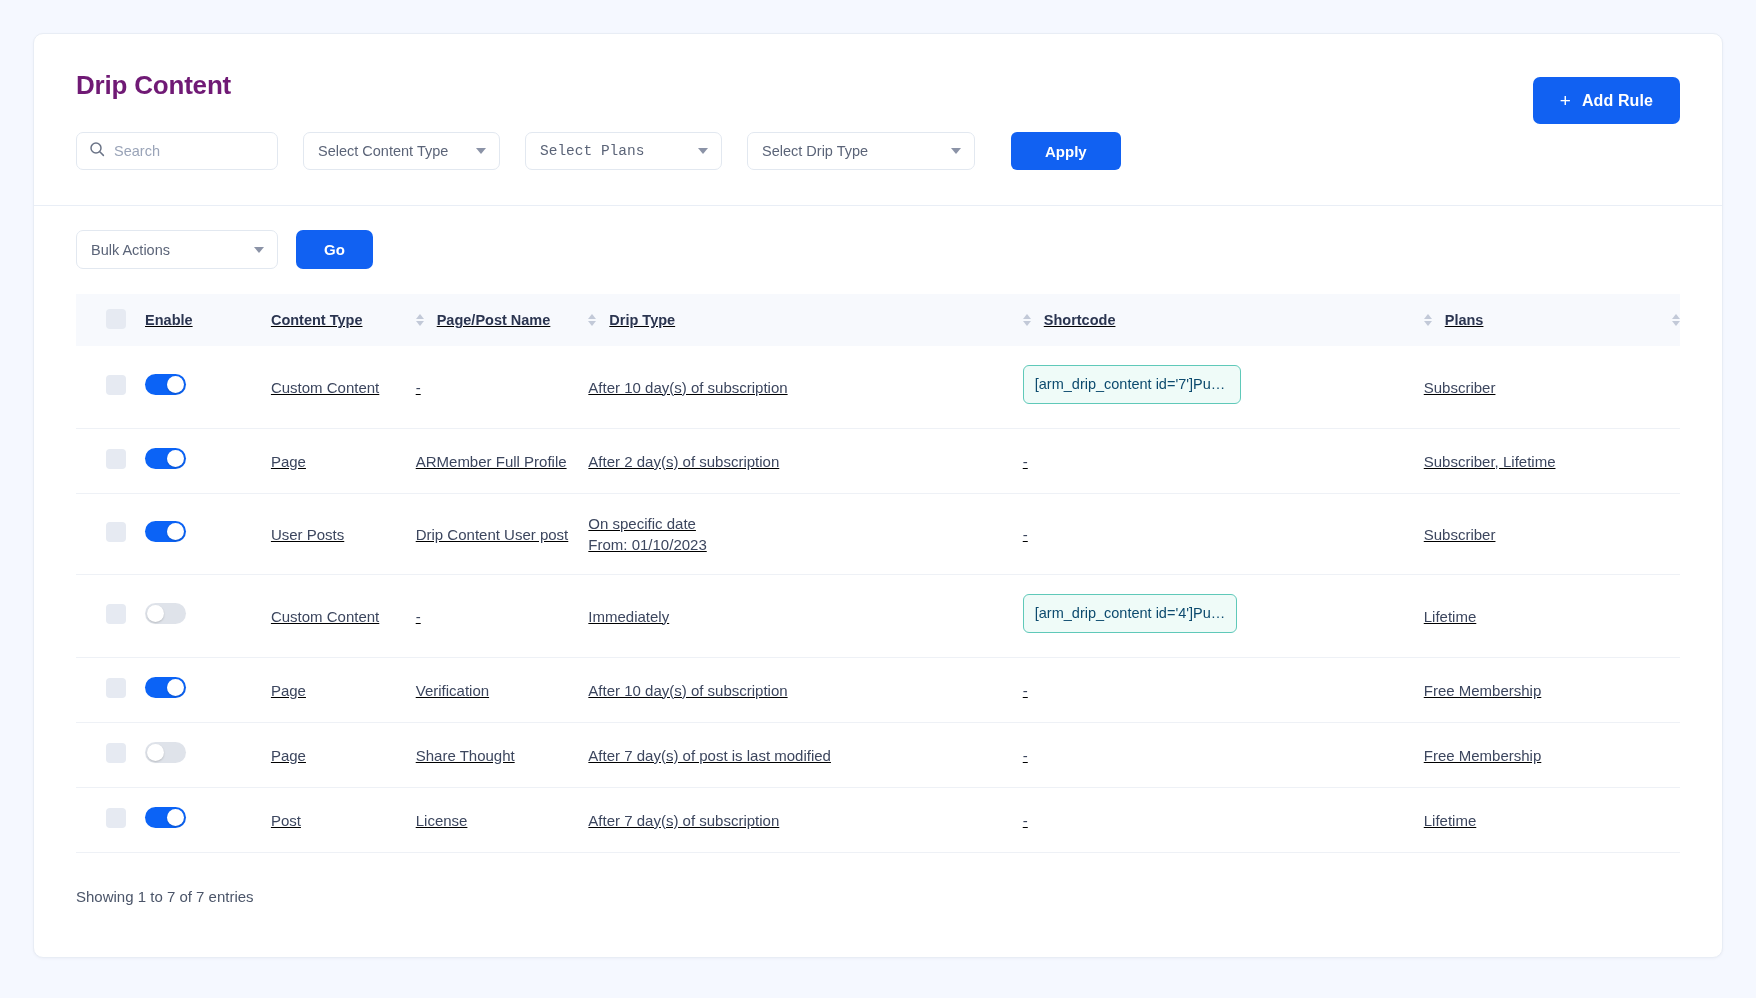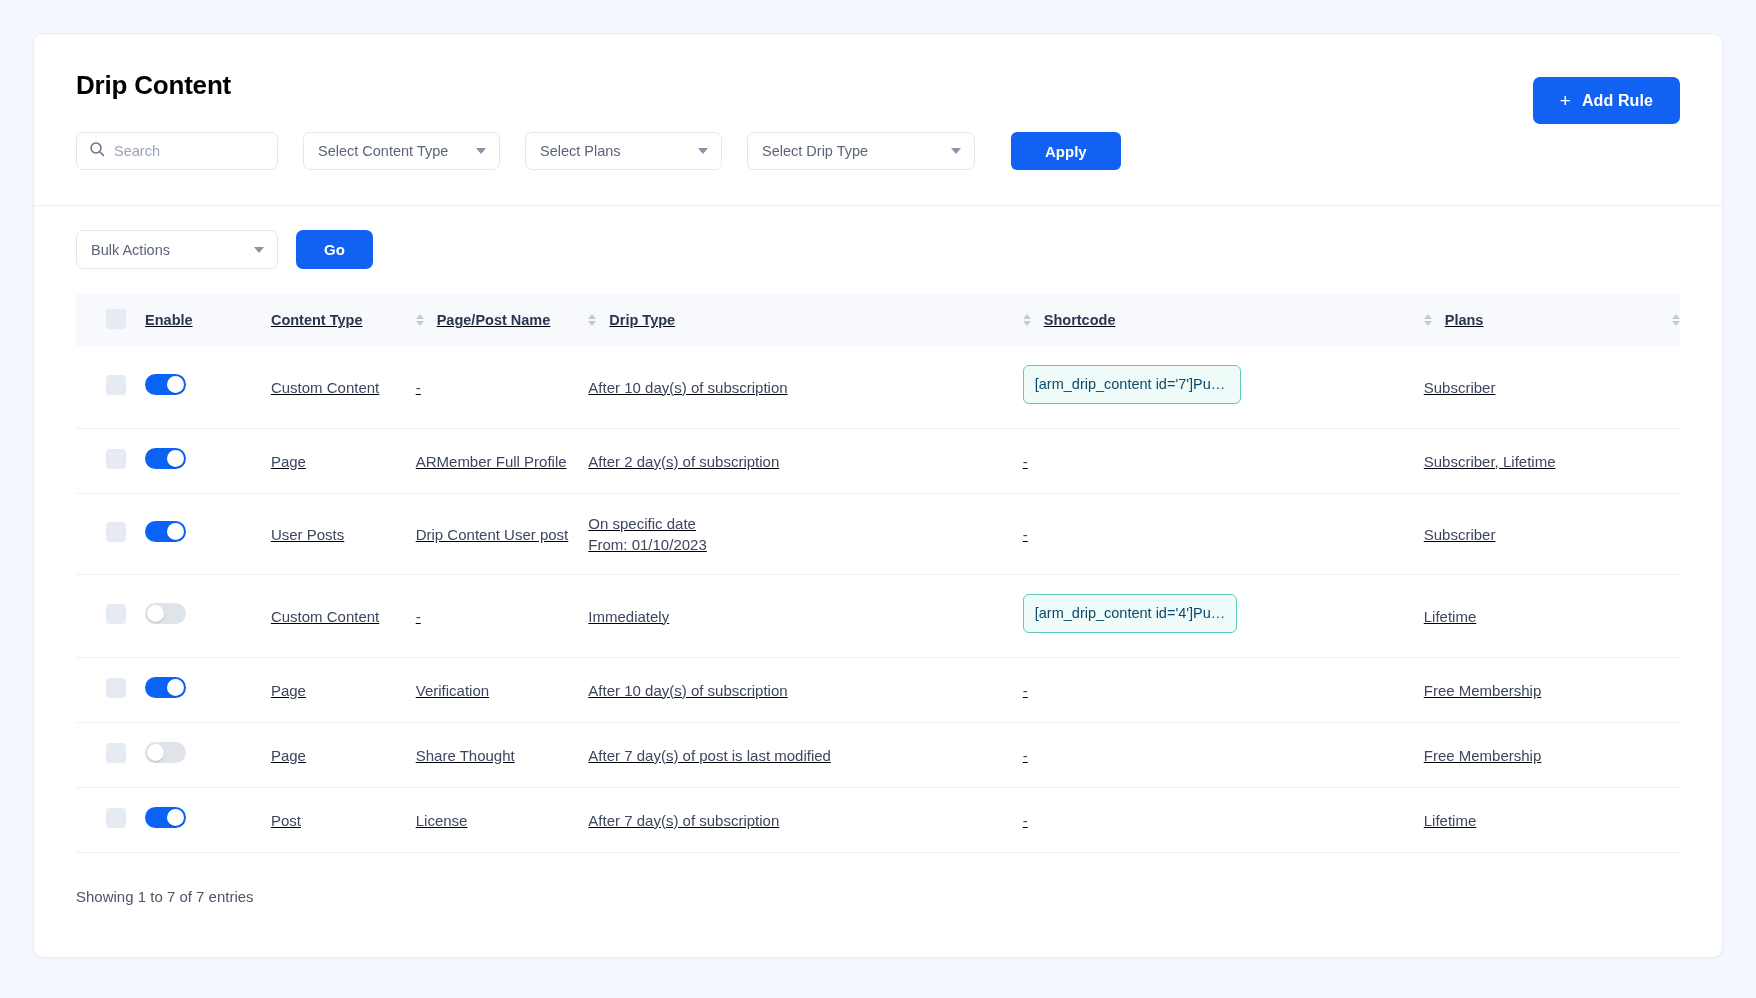--- a/index.html
+++ b/index.html
@@ -29,21 +29,21 @@
   
   .card-head {
     padding: 36px 42px 0 42px;
     position: relative;
     height: 172px;
     border-bottom: 1px solid #e9eef6;
   }
   .page-title {
     font-size: 26px;
     font-weight: 700;
-    color: #000000;
+    color: #701a75;
     letter-spacing: -0.2px;
   }
   .add-rule-btn {
     position: absolute;
     right: 42px;
     top: 43px;
     background: #1161f2;
     color: #ffffff;
     border: none;
     border-radius: 7px;
@@ -104,21 +104,21 @@
     position: relative;
   }
   .sel .caret {
     width: 0; height: 0;
     border-left: 5px solid transparent;
     border-right: 5px solid transparent;
     border-top: 6px solid #8b93a7;
     margin-left: 14px;
   }
   .sel-content-type { width: 197px; }
-  .sel-plans { width: 197px; }
+  .sel-plans { width: 197px; font-family: Liberation Mono, monospace; }
   .sel-drip-type { width: 228px; }
 
   .apply-btn {
     background: #1161f2;
     color: #fff;
     border: none;
     border-radius: 6px;
     height: 38px;
     padding: 0 34px;
     font-size: 15px;

